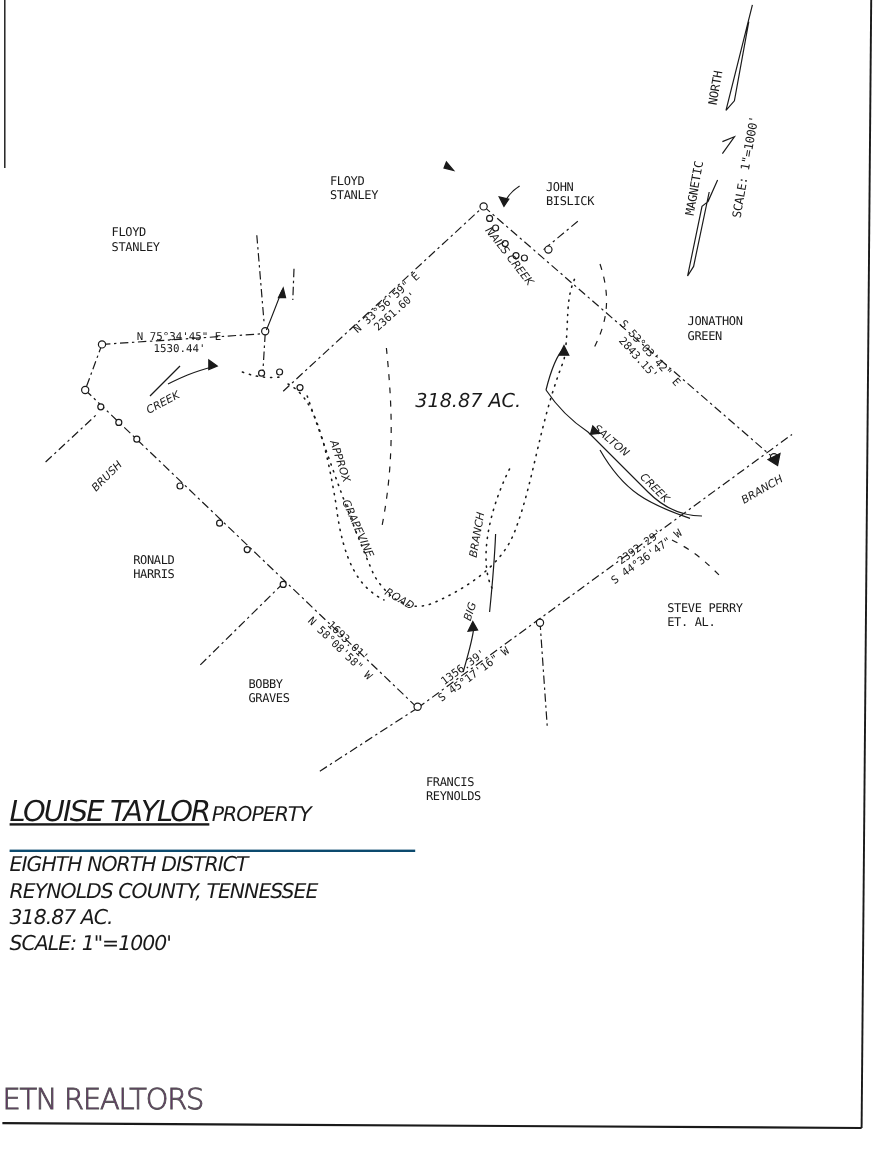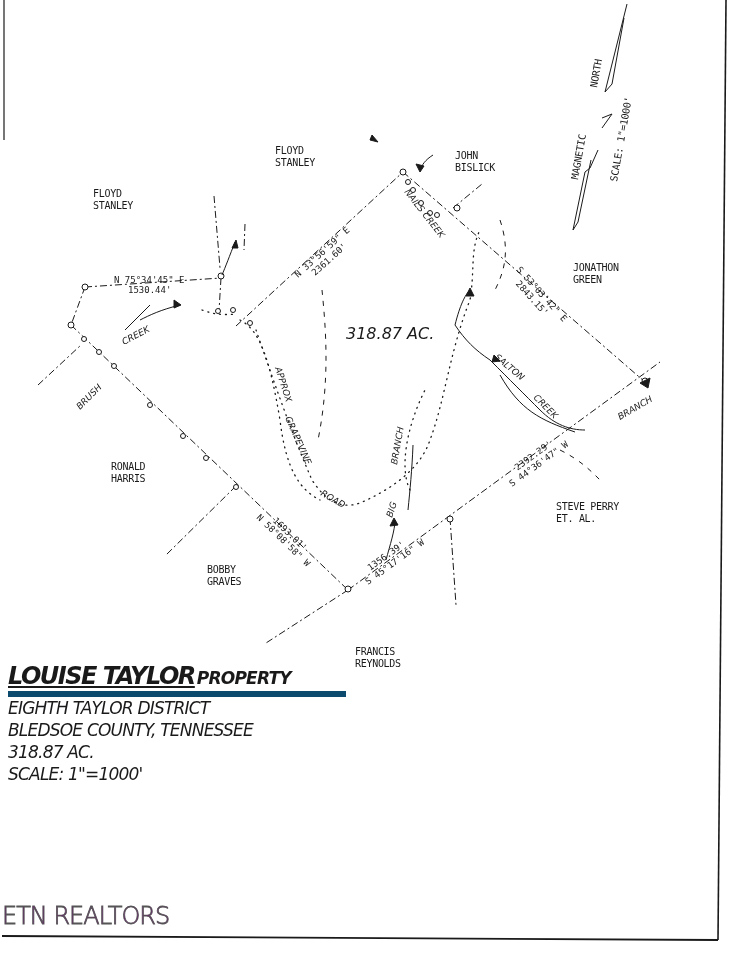--- a/index.html
+++ b/index.html
@@ -3,21 +3,21 @@
 <meta charset="utf-8">
 <style>
   html, body { margin:0; padding:0; background:#ffffff; }
   body { width:736px; height:960px; position:relative; overflow:hidden; font-family:"Liberation Sans", sans-serif; color:#1a1a1a; }
   #map { position:absolute; left:0; top:0; width:736px; height:960px; }
   .owner { font-family:"DejaVu Sans Mono", monospace; font-size:10px; letter-spacing:-0.3px; fill:#1a1a1a; }
   .bearing { font-family:"DejaVu Sans Mono", monospace; font-size:9px; fill:#1a1a1a; }
   .creek { font-family:"DejaVu Sans", sans-serif; font-size:9px; font-style:italic; fill:#1a1a1a; }
   .acre { font-family:"DejaVu Sans", sans-serif; font-size:16px; font-style:italic; fill:#1a1a1a; }
   .legend { position:absolute; left:8px; top:662px; width:360px; }
-  .legend .title-row { display:flex; align-items:baseline; border-bottom:6px solid #0c4a6e; width:338px; padding-bottom:1px;font-weight:bold; }
+  .legend .title-row { display:flex; align-items:baseline; border-bottom:2px solid #0c4a6e; width:338px; padding-bottom:18px; }
   .legend .owner-name { font-family:"DejaVu Sans", sans-serif; font-style:italic; font-size:24px; letter-spacing:-1.5px; text-decoration:underline; text-underline-offset:2px; }
   .legend .suffix { font-family:"DejaVu Sans", sans-serif; font-style:italic; font-size:17px; letter-spacing:-0.8px; margin-left:2px; }
   .legend .line { font-family:"DejaVu Sans", sans-serif; font-style:italic; font-size:17px; letter-spacing:-0.8px; line-height:22px; }
   .watermark { position:absolute; left:2px; top:902px; font-family:"DejaVu Sans", sans-serif; font-weight:100; font-size:24px; letter-spacing:-1px; color:#701a75; -webkit-text-stroke:0.8px #555; }
 </style>
 </head>
 <body>
 
 <svg id="map" viewBox="0 0 736 960" xmlns="http://www.w3.org/2000/svg">
 
@@ -183,19 +183,19 @@
   <text class="creek" transform="translate(275,368) rotate(72)">APPROX</text>
   <text class="creek" transform="translate(285,418) rotate(66)">GRAPEVINE</text>
   <text class="creek" transform="translate(320,495) rotate(30)">ROAD</text>
 </svg>
 
 <div class="legend">
   <div class="title-row">
     <span class="owner-name">LOUISE TAYLOR</span>
     <span class="suffix">PROPERTY</span>
   </div>
-  <div class="line">EIGHTH TAYLOR DISTRICT</div>
-  <div class="line">BLEDSOE COUNTY, TENNESSEE</div>
+  <div class="line">EIGHTH NORTH DISTRICT</div>
+  <div class="line">REYNOLDS COUNTY, TENNESSEE</div>
   <div class="line">318.87 AC.</div>
   <div class="line">SCALE: 1"=1000'</div>
 </div>
 
 <div class="watermark">ETN REALTORS</div>
 
 </body></html>

